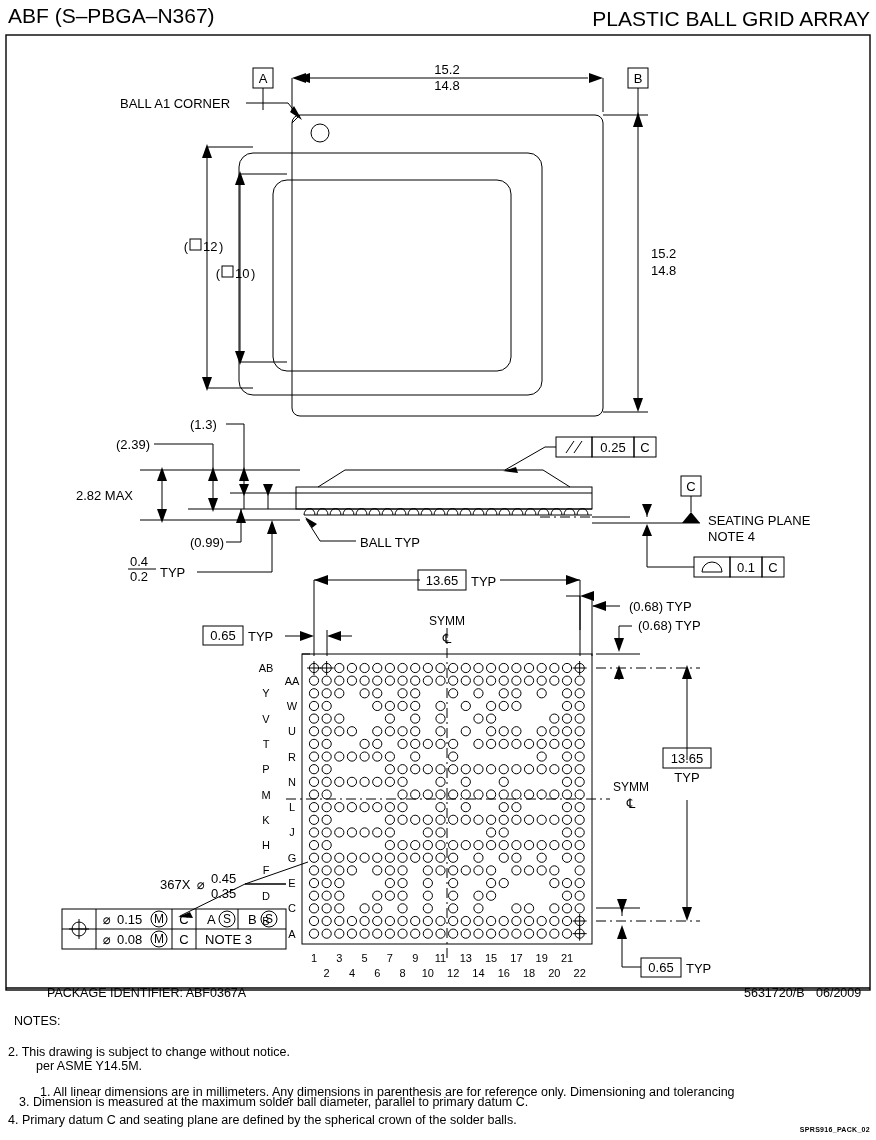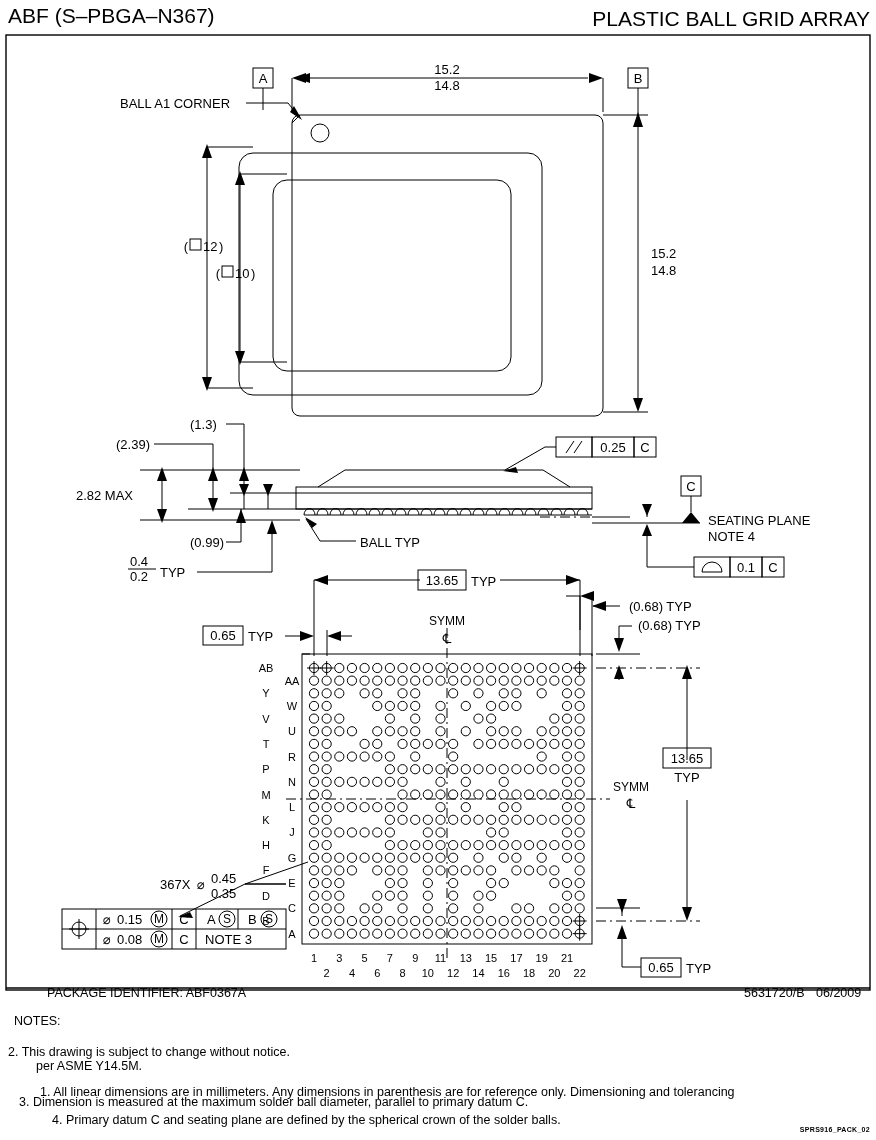--- a/index.html
+++ b/index.html
@@ -744,14 +744,14 @@
 
 <div class="t note" style="left:10px;top:987px;margin-left:37px;">PACKAGE IDENTIFIER: ABF0367A</div>
 <div class="t note" style="left:744px;top:987px;">5631720/B</div>
 <div class="t note" style="left:816px;top:987px;">06/2009</div>
 
 <div class="t note" style="left:14px;top:1015px;">NOTES:</div>
 <div class="t note" style="left:8px;top:1086px;margin-left:32px;">1. All linear dimensions are in millimeters. Any dimensions in parenthesis are for reference only. Dimensioning and tolerancing</div>
 <div class="t note" style="left:36px;top:1060px;">per ASME Y14.5M.</div>
 <div class="t note" style="left:8px;top:1046px;">2. This drawing is subject to change without notice.</div>
 <div class="t note" style="left:19px;top:1096px;">3. Dimension is measured at the maximum solder ball diameter, parallel to primary datum C.</div>
-<div class="t note" style="left:8px;top:1114px;margin-left:44px;">4. Primary datum C and seating plane are defined by the spherical crown of the solder balls.</div>
+<div class="t note" style="left:8px;top:1114px;">4. Primary datum C and seating plane are defined by the spherical crown of the solder balls.</div>
 <div class="t tiny" style="right:6px;top:1126px;">SPRS916_PACK_02</div>
 
 </body></html>

